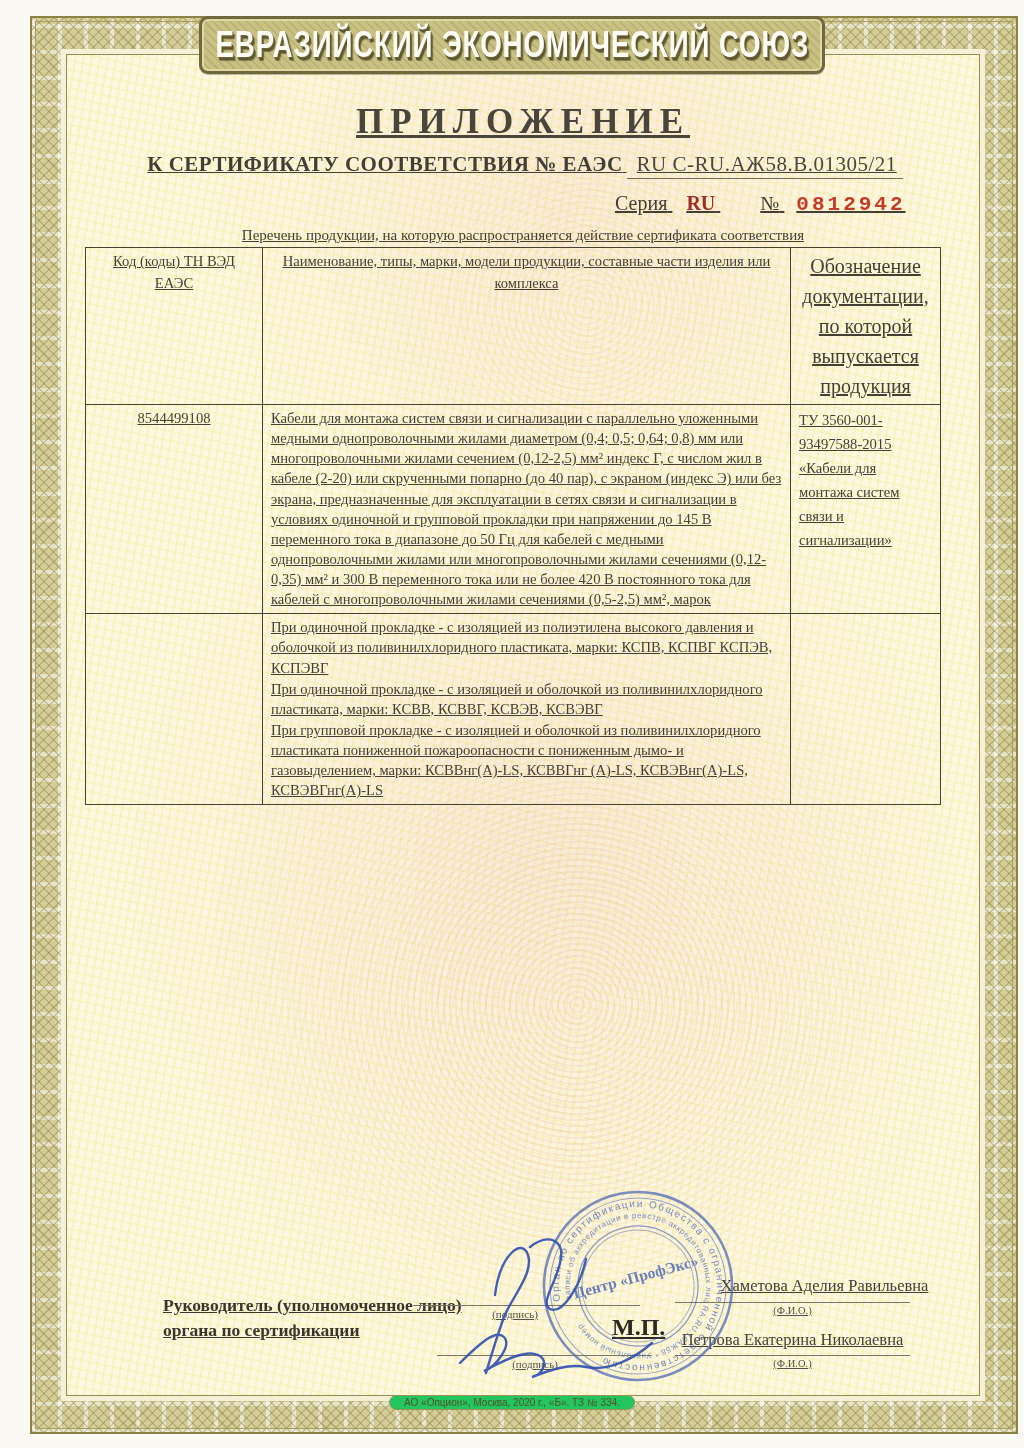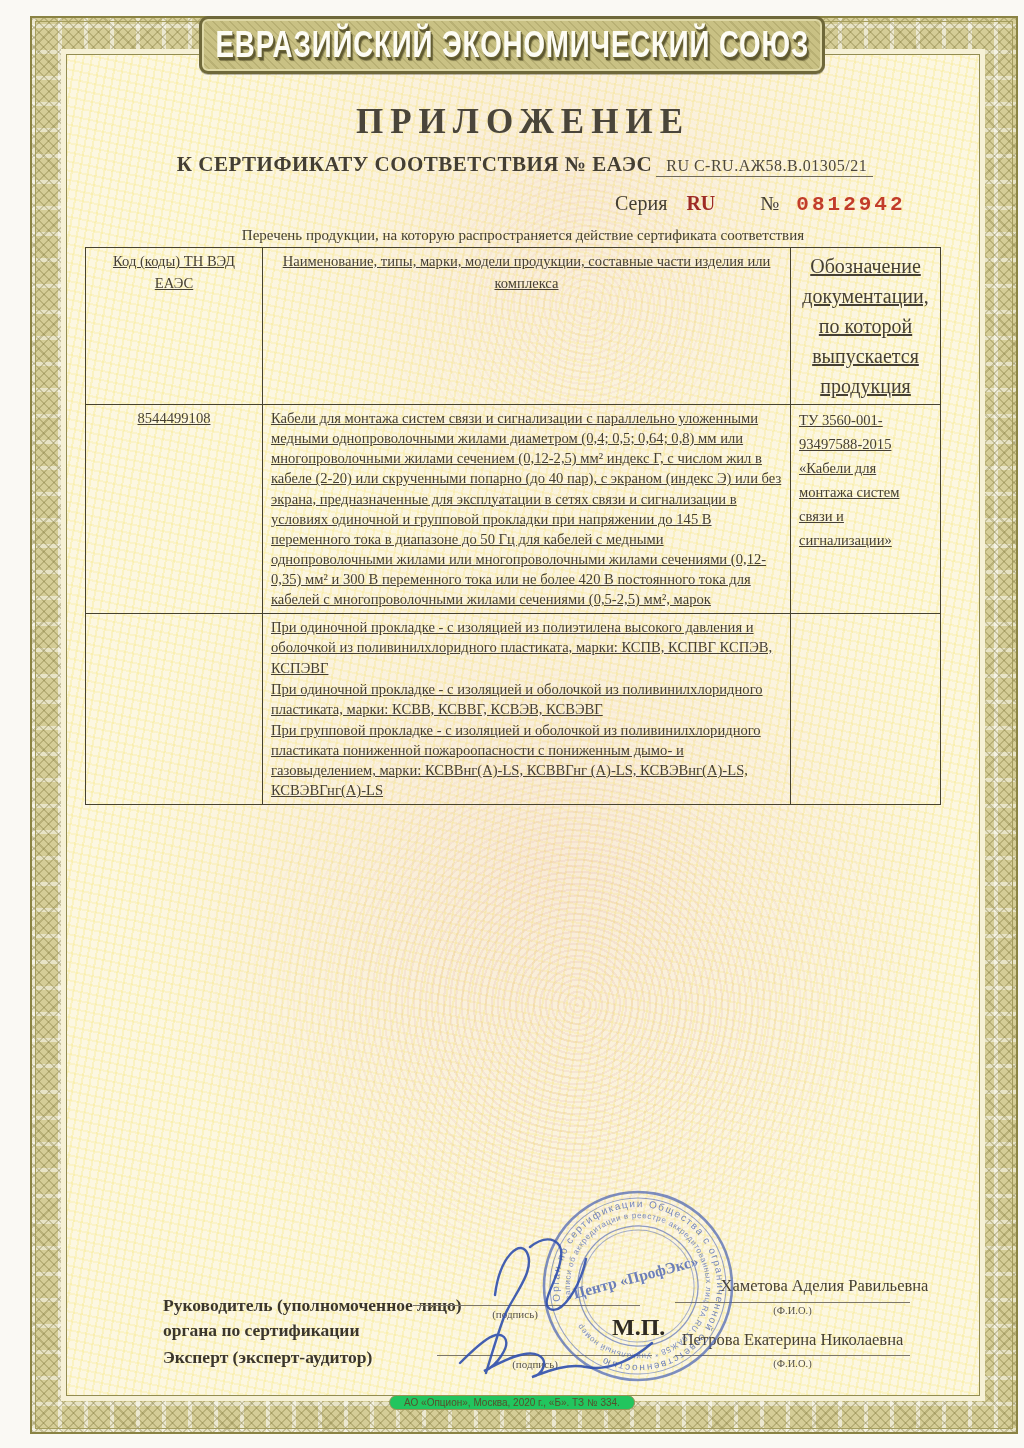--- a/index.html
+++ b/index.html
@@ -54,31 +54,31 @@
     box-shadow:inset 0 0 0 2px #ded8a6, 0 1px 0 rgba(0,0,0,.25);
     display:flex;align-items:center;justify-content:center;
   }
   .banner-text{
     font-family:"Liberation Sans", sans-serif;font-weight:bold;font-size:33px;
     letter-spacing:1px;white-space:nowrap;transform:scaleX(.84) scaleY(1.12);
     color:#fdfcf4;
     text-shadow:1px 1px 0 #6b6434, 2px 2px 0 #5d5731, 3px 3px 1px rgba(70,64,30,.55);
   }
   
-  .abs{position:absolute;}
+  .abs{position:absolute;text-decoration:underline;}
   .page-title{
     left:66px;right:44px;top:102px;text-align:center;
     font-size:35px;font-weight:bold;letter-spacing:7px;color:#4a453a;
   }
   .subtitle-line{
     left:66px;right:40px;top:152px;text-align:center;white-space:nowrap;
   }
   .subtitle-label{font-size:21px;font-weight:bold;color:#433e33;letter-spacing:.5px;}
   .cert-number{
-    font-size:16px;color:#4c473c;letter-spacing:.5px;
+    font-size:21px;color:#4c473c;letter-spacing:.5px;
     border-bottom:1.5px solid #6e6a5c;padding:0 6px 2px 10px;
   }
   .series-line{left:615px;top:192px;width:360px;font-size:20px;white-space:nowrap;}
   .series-label{color:#433e33;}
   .series-value{color:#9e2b25;font-weight:bold;margin-left:14px;}
   .number-sign{color:#433e33;margin-left:40px;}
   .blank-number{
     font-family:"Liberation Mono", monospace;font-weight:bold;font-size:21px;
     color:#c23c2a;letter-spacing:3px;margin-left:12px;
   }
@@ -176,21 +176,20 @@
       <p>При одиночной прокладке - с изоляцией и оболочкой из поливинилхлоридного пластиката, марки: КСВВ, КСВВГ, КСВЭВ, КСВЭВГ</p>
       <p>При групповой прокладке - с изоляцией и оболочкой из поливинилхлоридного пластиката пониженной пожароопасности с пониженным дымо- и газовыделением, марки:  КСВВнг(А)-LS, КСВВГнг (А)-LS, КСВЭВнг(А)-LS,  КСВЭВГнг(А)-LS</p>
     </td>
     <td></td>
   </tr>
 </tbody>
   </table>
 
 <div class="abs sign-label lbl-head">Руководитель (уполномоченное лицо) органа по сертификации</div>
 <div class="abs sign-label lbl-expert">
-  <div>Эксперт (эксперт-аудитор)</div>
 </div>
 
 <div class="abs sig-line" style="left:413px;top:1305px;width:227px;"></div>
 <div class="abs cap" style="left:450px;top:1308px;width:130px;">(подпись)</div>
 
 <div class="abs sig-line" style="left:437px;top:1355px;width:215px;"></div>
 <div class="abs cap" style="left:470px;top:1358px;width:130px;">(подпись)</div>
 
 <div class="abs name" style="left:692px;top:1276px;width:265px;">Хаметова Аделия Равильевна</div>
 <div class="abs sig-line" style="left:675px;top:1302px;width:235px;"></div>

